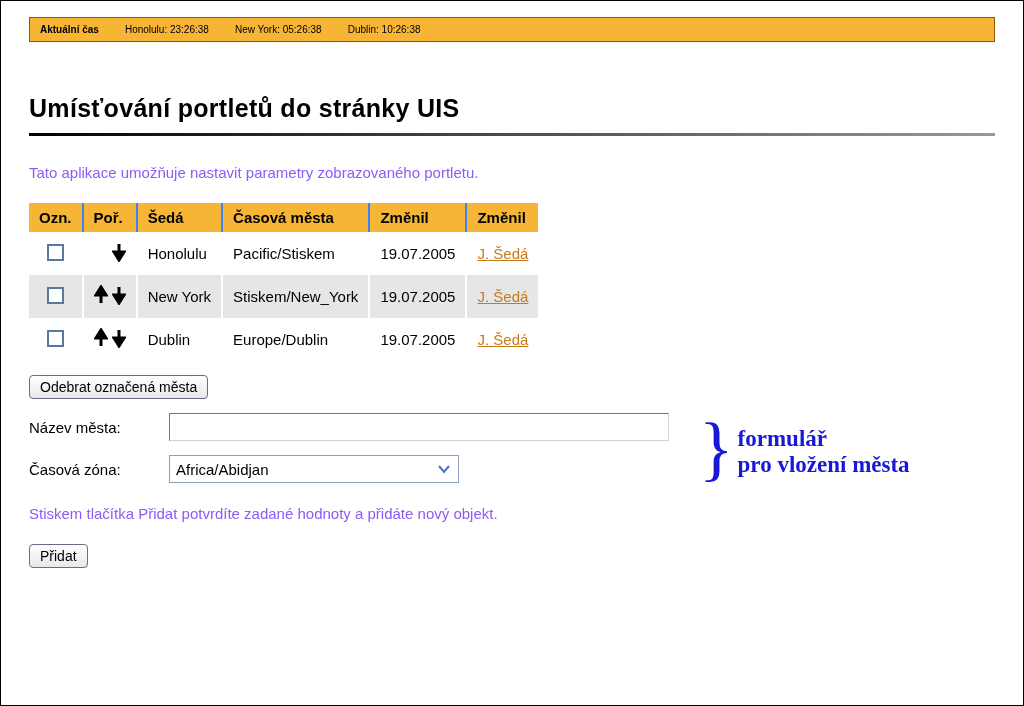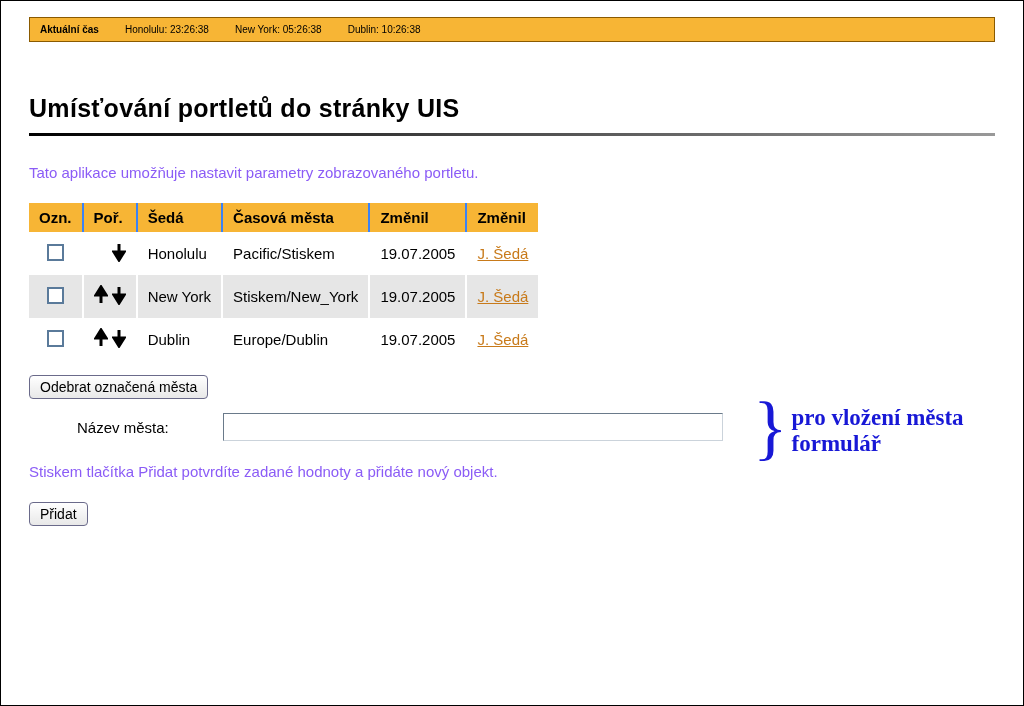--- a/index.html
+++ b/index.html
@@ -73,21 +73,21 @@
     .btn {
       font-family: Verdana, Arial, sans-serif;
       font-size: 14px;
       padding: 3px 10px;
       background: linear-gradient(#fff, #e8e8e8);
       border: 1px solid #6a6a8a;
       border-radius: 4px;
       cursor: pointer;
     }
     .formrows { margin: 14px 0 8px 0; }
-    .formrow { display: flex; align-items: center; margin-bottom: 14px; gap: 6px; margin-left: 48px; }
+    .formrow { display: flex; align-items: center; margin-bottom: 14px; gap: 0; }
     .formrow label { width: 140px; font-size: 15px; }
     .textinput {
       width: 500px;
       height: 28px;
       border-top: 1px solid #6a7a8a;
       border-left: 1px solid #6a7a8a;
       border-right: 1px solid #cbd3db;
       border-bottom: 1px solid #cbd3db;
       background: #fff;
       padding: 2px 6px;
@@ -226,25 +226,36 @@
 
     <button class="btn">Odebrat označená města</button>
 
 
     <div class="form-brace-wrap">
       <div class="formrows">
         <div class="formrow">
           <label>Název města:</label>
           <input class="textinput" type="text" value="" style="">
         </div>
+        <div class="formrow">
+          <label>Časová zóna:</label>
+          <div class="select">
+            <span>Africa/Abidjan</span>
+            <span class="caret">
+              <svg width="12" height="12">
+                  <path d="M1 3 L6 9 L11 3" fill="none" stroke="#4a74c8" stroke-width="2"></path>
+                </svg>
+            </span>
+          </div>
+        </div>
       </div>
       <span class="brace">}</span>
       <div class="anno">
+        <div>formulář</div>
         <div>pro vložení města</div>
-        <div>formulář</div>
       </div>
     </div>
 
     <p class="green" style="margin-top:0">Stiskem tlačítka Přidat potvrdíte zadané hodnoty a přidáte nový objekt.</p>
 
     <button class="btn">Přidat</button>
   </div>
 </div>
 
 </body></html>

